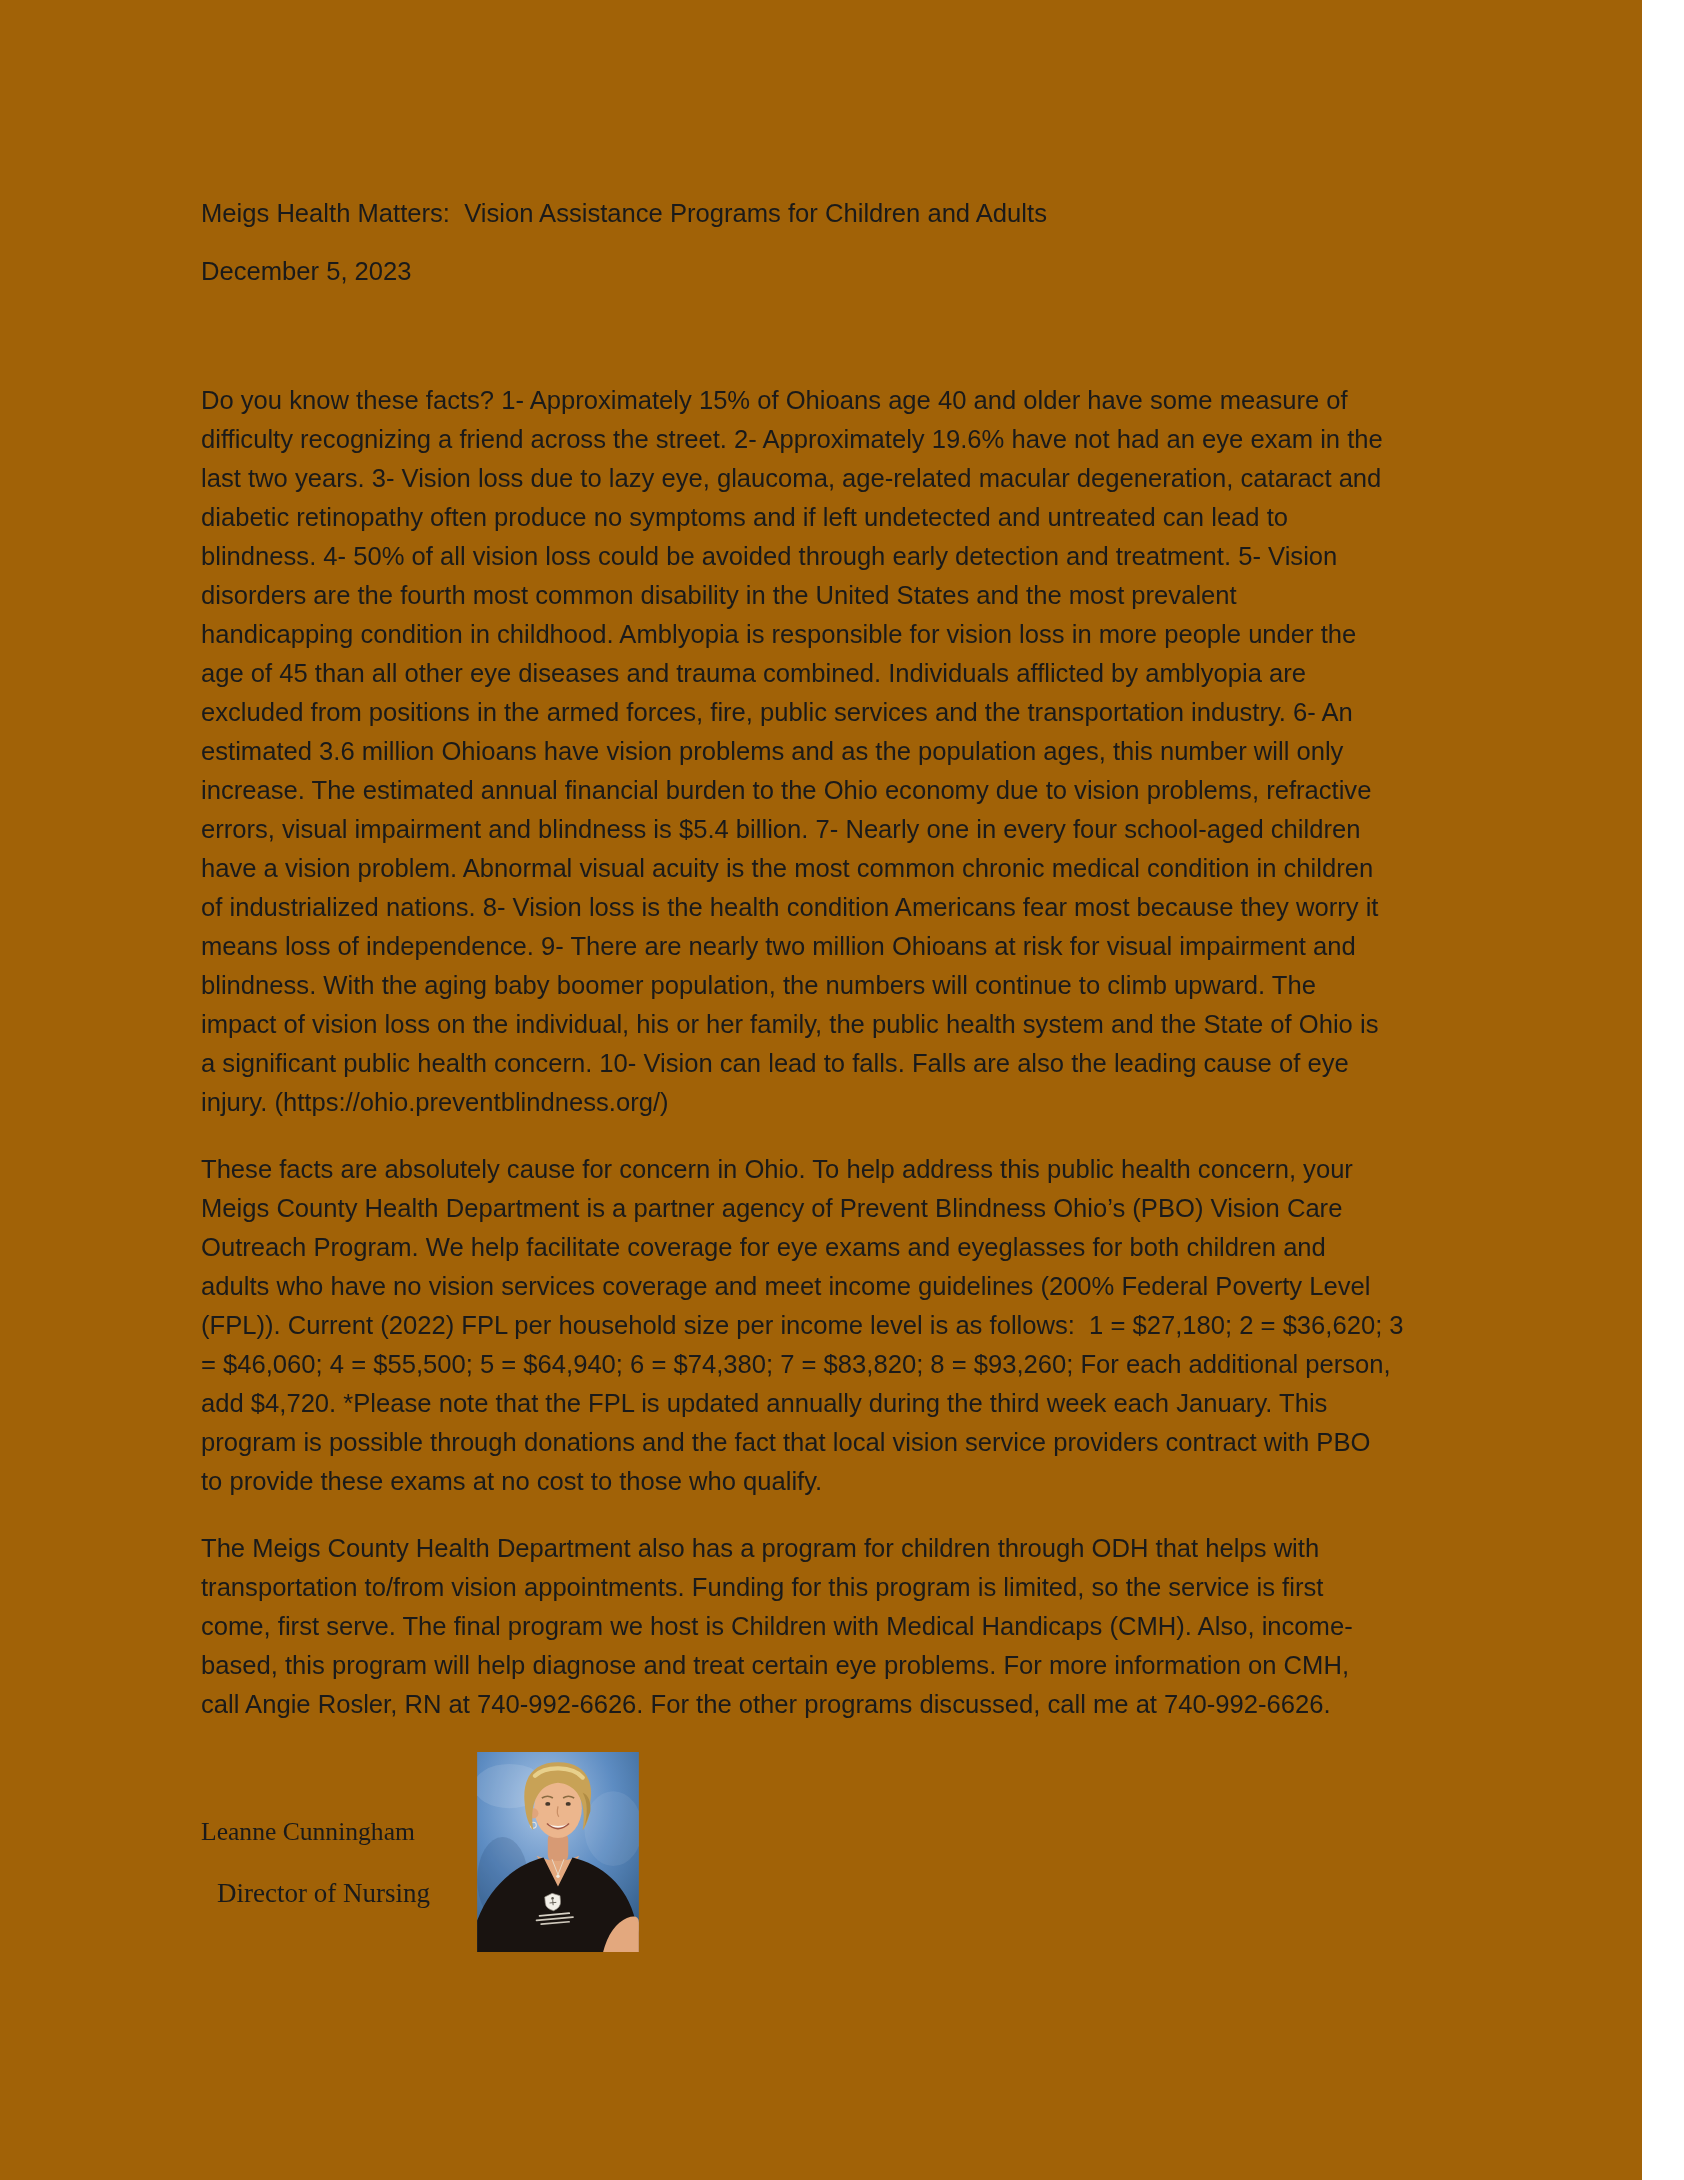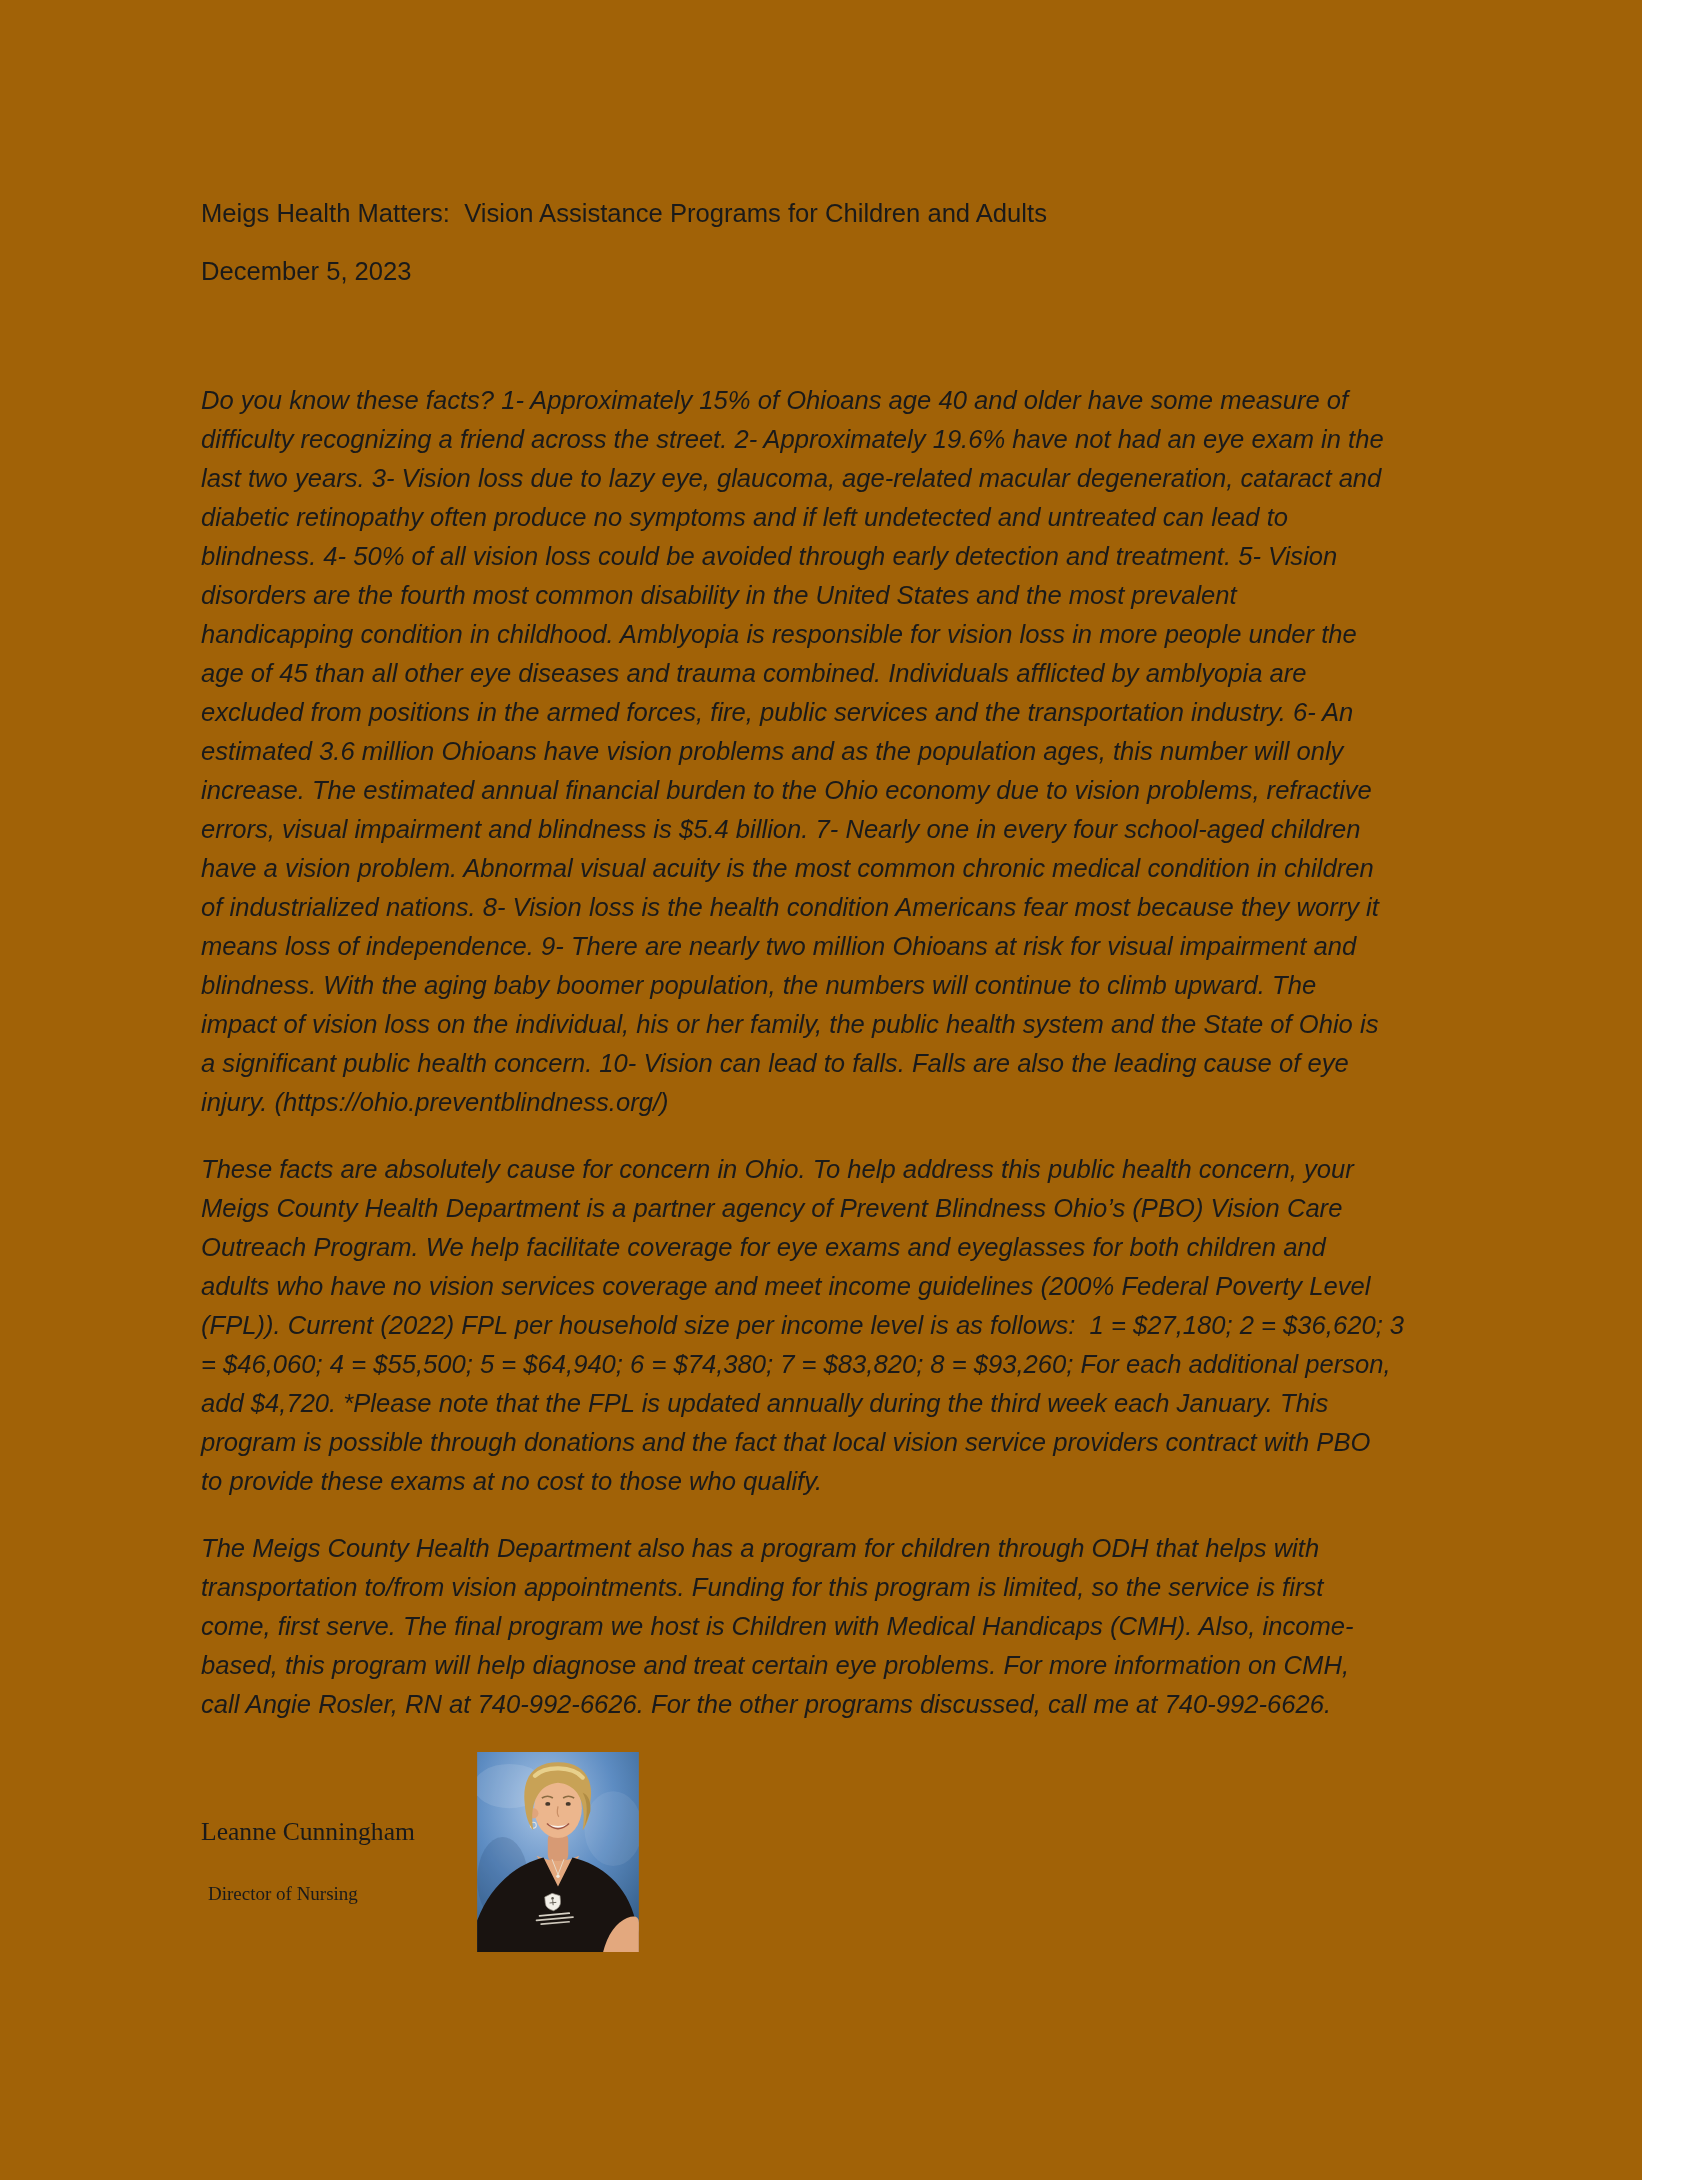--- a/index.html
+++ b/index.html
@@ -22,39 +22,39 @@
   .doc-date,
   .para {
     font-size: 25.6px;
     font-weight: 400;
     line-height: 39px;
     white-space: pre-wrap;
     color: #1a1a1a;
   }
   .doc-title { margin: 0 0 19px 0; }
   .doc-date  { margin: 0 0 90px 0; }
-  .para      { margin: 0 0 28px 0; font-style: italic; }
+  .para      { margin: 0 0 28px 0; }
   .signature-block {
     position: relative;
     height: 213px;
     font-family: Liberation Serif, serif;
   }
   .signature-name {
     position: absolute;
     left: 0;
     top: 60px;
     font-size: 25.6px;
     line-height: 39px;
     white-space: pre-wrap;
   }
   .signature-role {
     position: absolute;
-    left: 7px;
+    left: 16px;
     top: 122px;
-    font-size: 19px;
+    font-size: 27px;
     line-height: 39px;
     white-space: pre-wrap;
   }
   .portrait-photo {
     position: absolute;
     left: 276px;
     top: 0;
     width: 162px;
     height: 200px;
     display: block;

